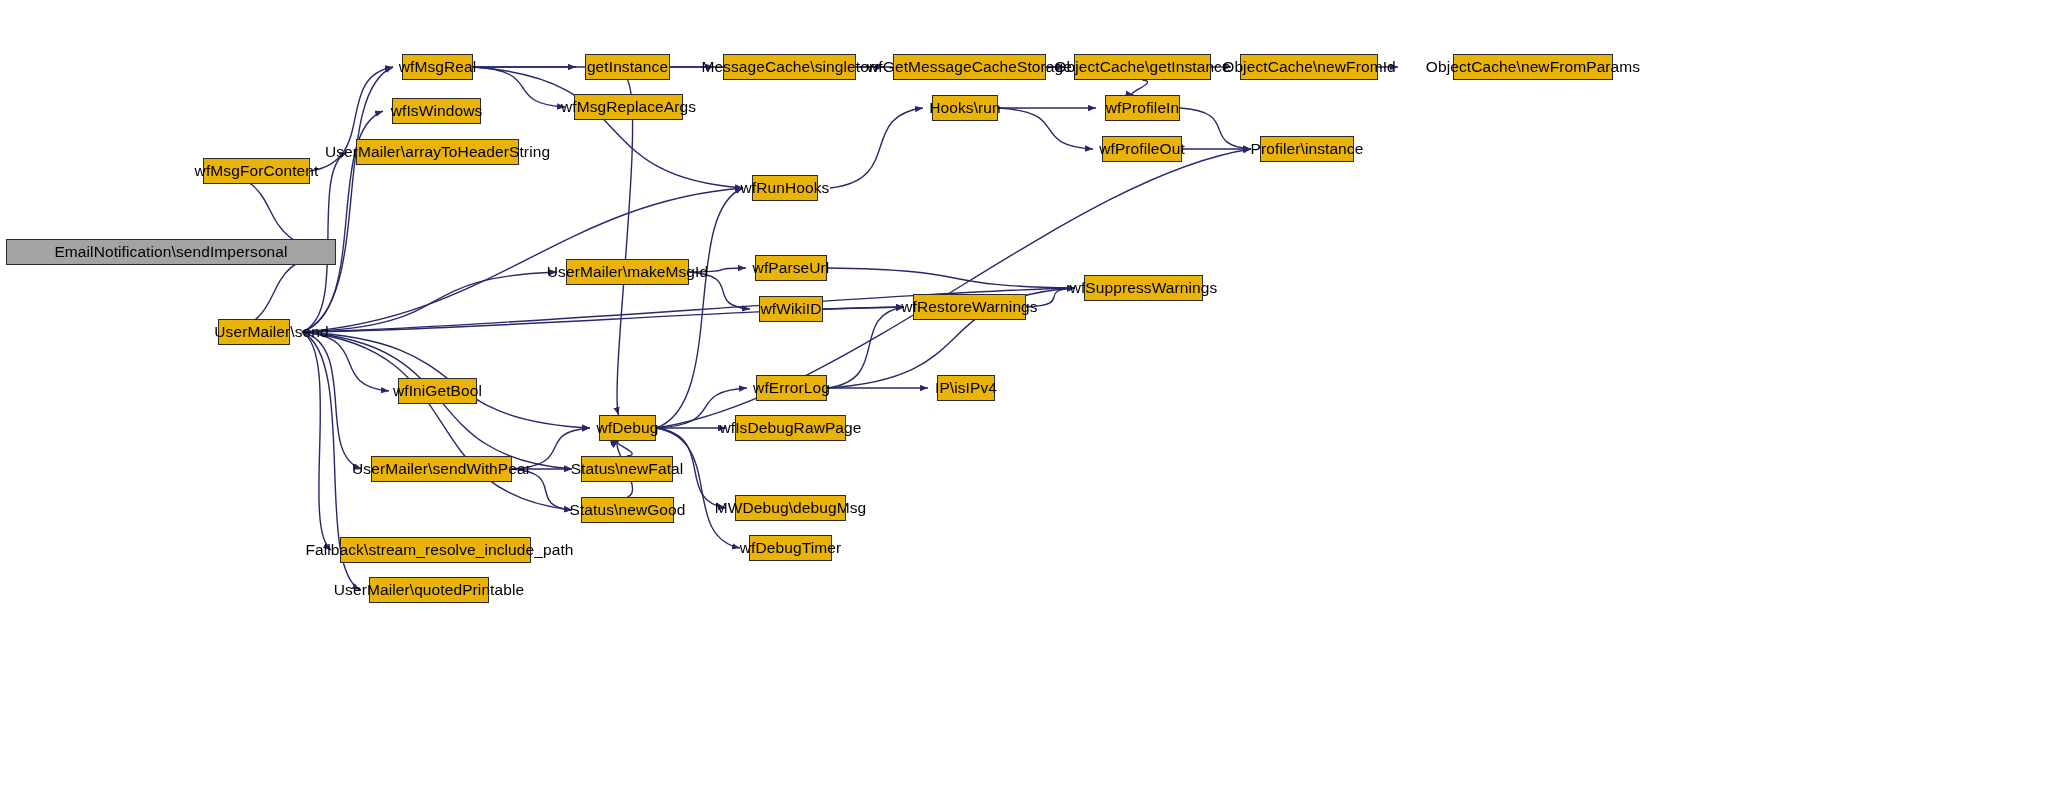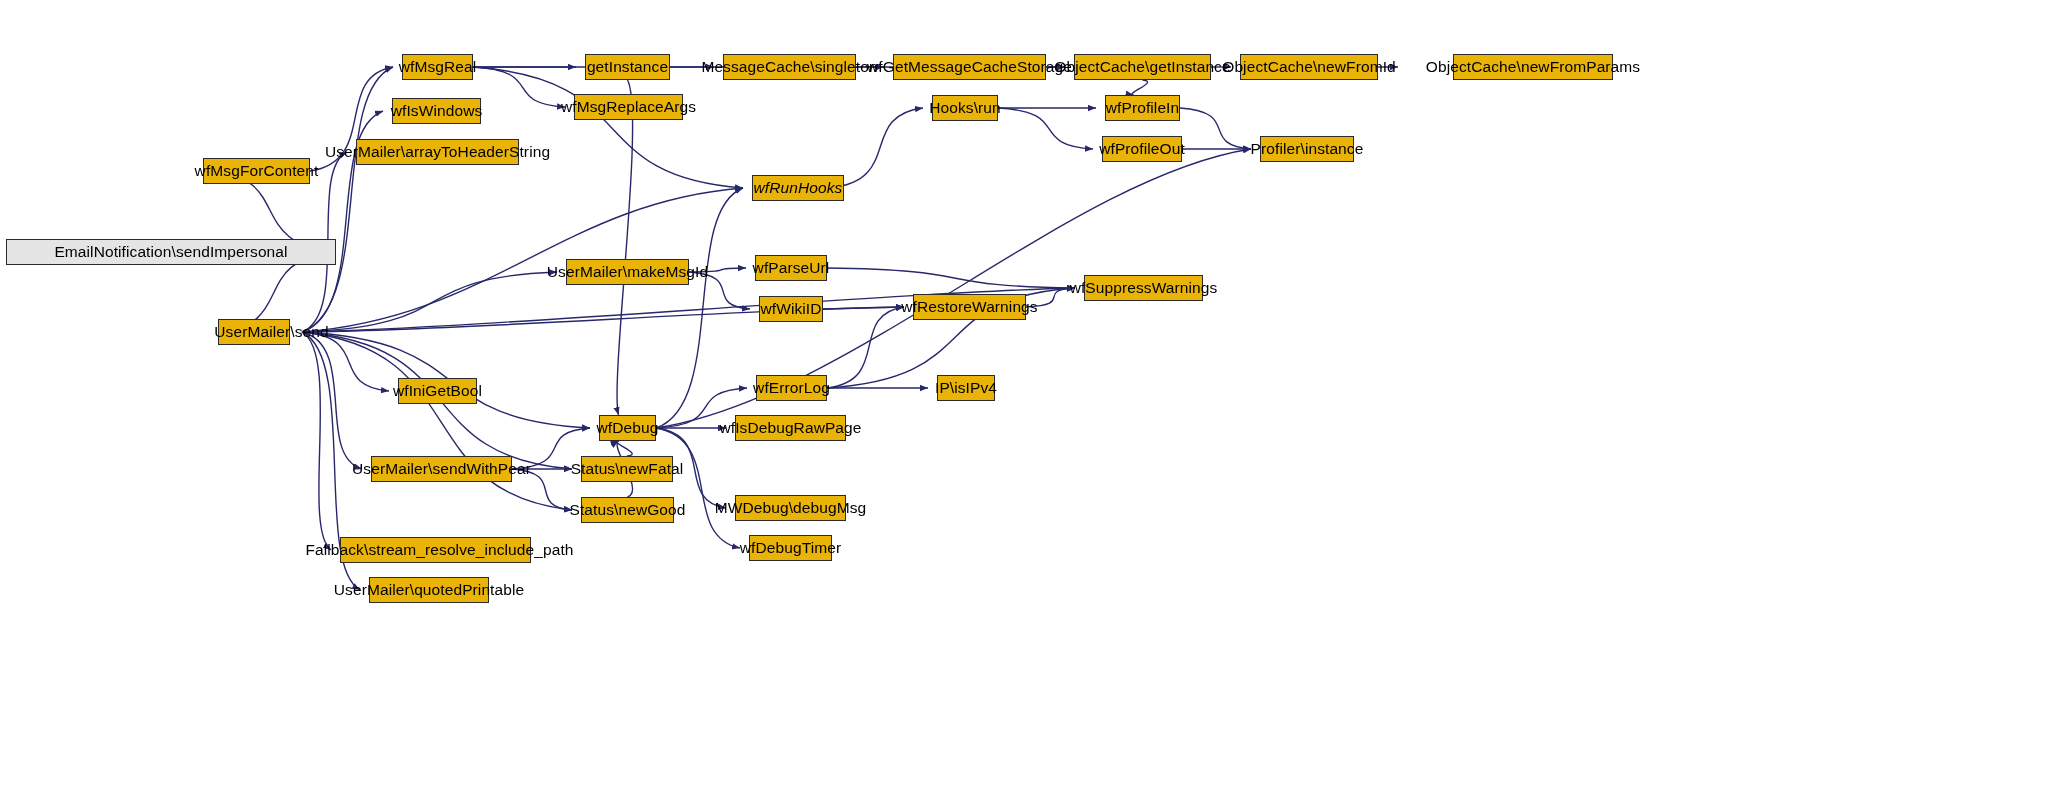--- a/index.html
+++ b/index.html
@@ -33,21 +33,21 @@
     line-height: 1;
     display: flex;
     align-items: center;
     justify-content: center;
     white-space: nowrap;
     letter-spacing: 0.1px;
     height: 26px;
     z-index: 5;
   }
   .node.highlight {
-    background: #e5e5e5;
+    background: #a3a3a3;
   }
 </style>
 </head>
 <body>
 
 <div id="graph">
   <svg id="edges" viewBox="0 0 2051 793">
     <defs>
       <marker id="arrow" markerWidth="9" markerHeight="9" refX="8" refY="3.2" orient="auto" markerUnits="userSpaceOnUse">
         <path d="M0,0 L8,3.2 L0,6.4 z" fill="#27286b"></path>
@@ -141,21 +141,21 @@
       </div>
       <div class="node" style="left: 369px; top: 577px; width: 120px;">
         <span>UserMailer\quotedPrintable</span>
       </div>
       <div class="node" style="left: 585px; top: 54px; width: 85px;">
         <span>getInstance</span>
       </div>
       <div class="node" style="left: 574px; top: 94px; width: 109px;">
         <span>wfMsgReplaceArgs</span>
       </div>
-      <div class="node" style="left: 752px; top: 175px; width: 92px; font-style: italic;">
+      <div class="node" style="left: 752px; top: 175px; width: 66px;">
         <span>wfRunHooks</span>
       </div>
       <div class="node" style="left: 755px; top: 255px; width: 72px;">
         <span>wfParseUrl</span>
       </div>
       <div class="node" style="left: 759px; top: 296px; width: 64px;">
         <span>wfWikiID</span>
       </div>
       <div class="node" style="left: 599px; top: 415px; width: 57px;">
         <span>wfDebug</span>

